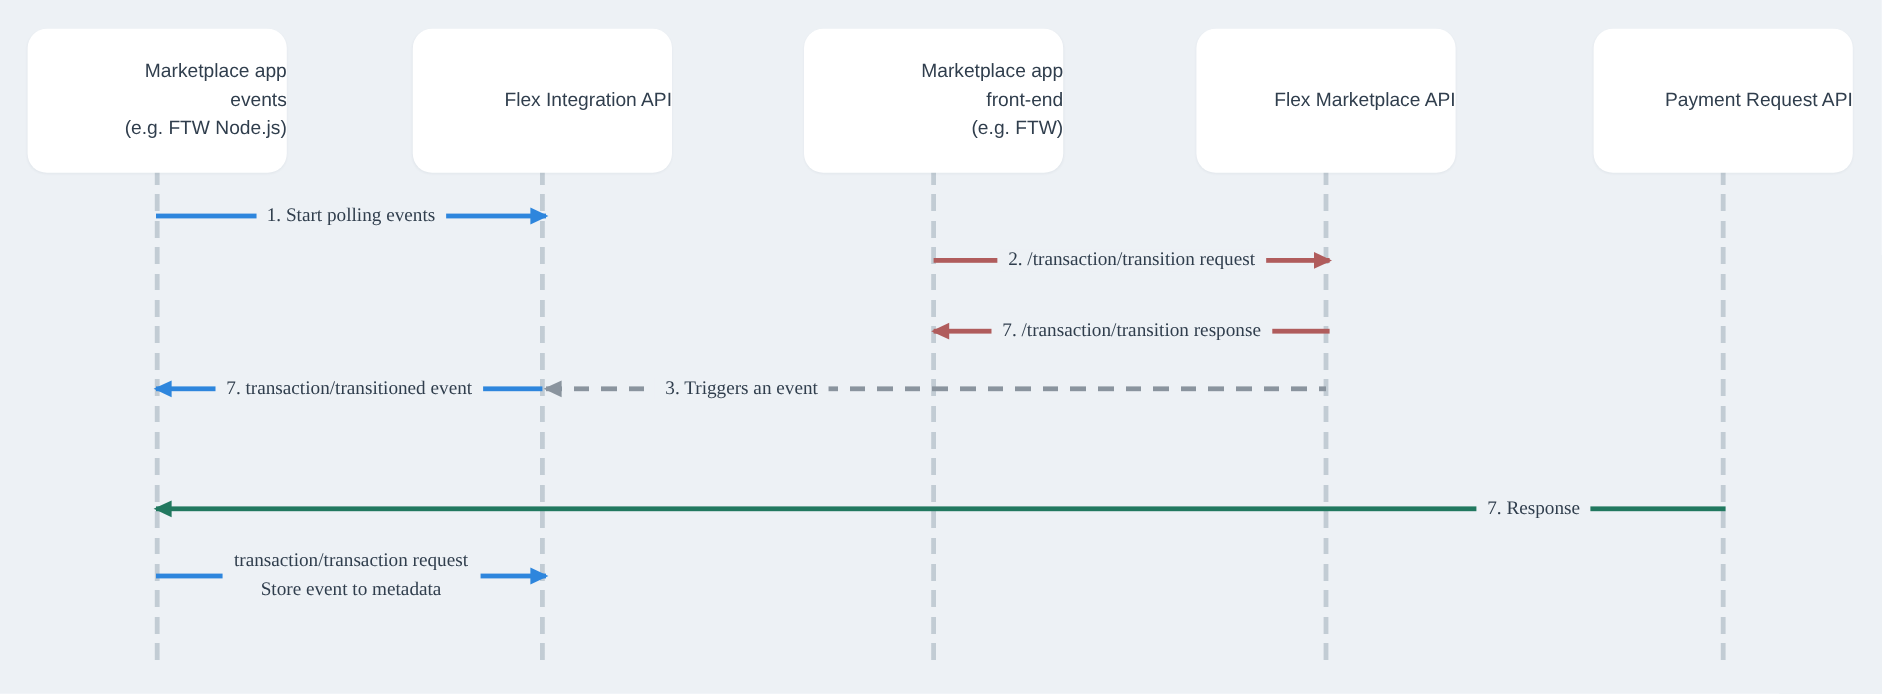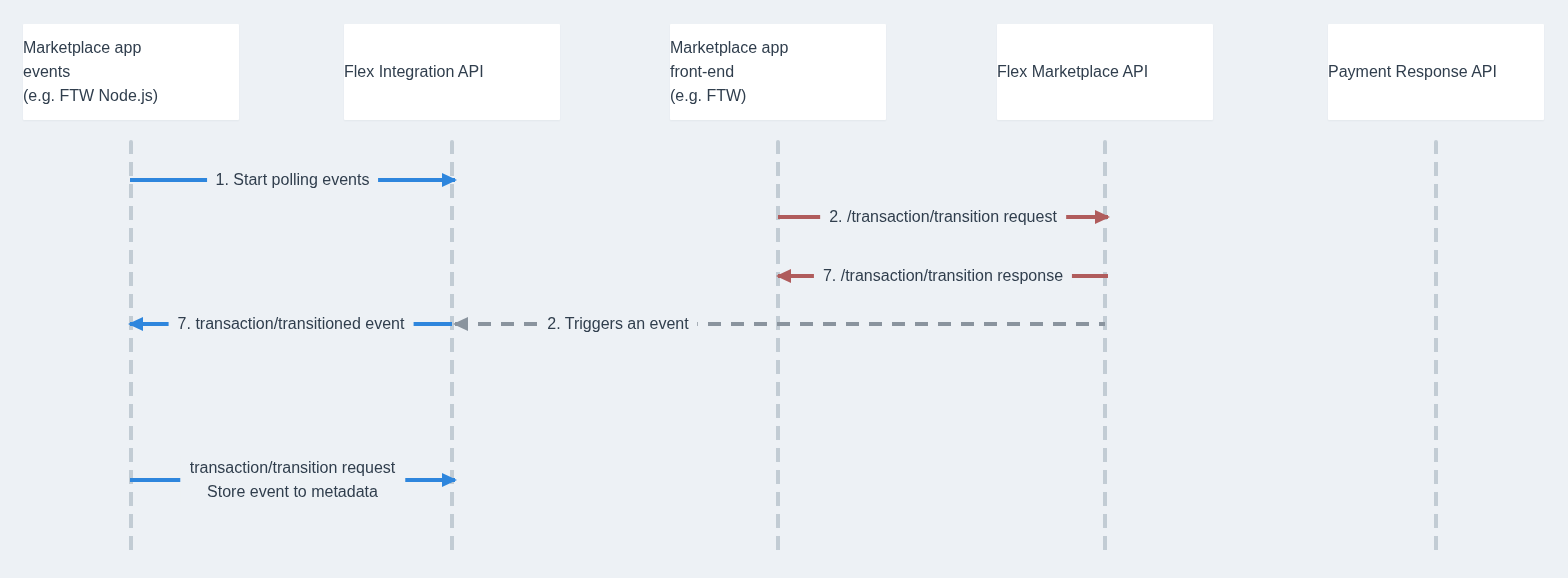--- a/index.html
+++ b/index.html
@@ -14,38 +14,38 @@
   .c-red{--c:#b05c5c}
   .c-green{--c:#21785f}
   .c-gray{--c:#8a949e}
 
   .lifeline{
     position:absolute;top:140px;height:412px;width:4px;border-radius:2px;
     background:repeating-linear-gradient(180deg,var(--lifeline) 0 14px,transparent 14px 22px);
   }
 
   .participant{
-    position:absolute;top:24px;width:216px;height:96px;background:#ffffff;
-    border-radius:1px;display:flex;flex-direction:column;align-items:flex-start;
+    position:absolute;top:24px;width:216px;height:120px;background:#ffffff;
+    border-radius:16px;display:flex;flex-direction:column;align-items:flex-end;
     justify-content:center;text-align:center;font-size:16px;line-height:24px;
     box-shadow:0 1px 2px rgba(48,62,77,.05);
   }
 
   .msg{position:absolute;height:22px;font-size:16px;}
   .msg .line{position:absolute;left:0;right:0;top:9px;height:4px;background:var(--c);}
   .msg.dashed .line{
     background:repeating-linear-gradient(90deg,var(--c) 0 13px,transparent 13px 23px);
   }
   .head{position:absolute;top:4px;width:0;height:0;
     border-top:7px solid transparent;border-bottom:7px solid transparent;}
   .head.right{right:-2px;border-left:15px solid var(--c);}
   .head.left{left:-2px;border-right:15px solid var(--c);}
   .label{
     position:absolute;left:50%;top:11px;transform:translate(-50%,-50%);
-    background:var(--bg);padding:0 9px;white-space:nowrap;color:var(--text);
+    background:var(--bg);padding:0 9px;white-space:nowrap;color:var(--text);font-family:Liberation Serif, serif;
   }
   .label.multi{text-align:center;line-height:24px;padding:0 10px;}
 </style>
 </head>
 <body>
 
 <div class="canvas">
 
   <div class="lifeline" style="left:129px"></div>
   <div class="lifeline" style="left:450px"></div>
@@ -67,36 +67,41 @@
 
   <div class="msg c-red" style="top:265px;left:778px;width:330px">
     <div class="line"></div>
     <div class="head left"></div>
     <div class="label">7. /transaction/transition response</div>
   </div>
 
   <div class="msg c-gray dashed" style="top:313px;left:455px;width:650px">
     <div class="line"></div>
     <div class="head left"></div>
-    <div class="label" style="left:163px">2. Triggers an event</div>
+    <div class="label" style="left:163px">3. Triggers an event</div>
   </div>
 
   <div class="msg c-blue" style="top:313px;left:130px;width:322px">
     <div class="line"></div>
     <div class="head left"></div>
     <div class="label">7. transaction/transitioned event</div>
   </div>
 
 
+  <div class="msg c-green" style="top:413px;left:130px;width:1308px">
+    <div class="line"></div>
+    <div class="head left"></div>
+    <div class="label" style="left:1148px">7. Response</div>
+  </div>
 
   <div class="msg c-blue" style="top:469px;left:130px;width:325px">
     <div class="line"></div>
     <div class="head right"></div>
     <div class="label multi">
-      <div>transaction/transition request</div>
+      <div>transaction/transaction request</div>
       <div>Store event to metadata</div>
     </div>
   </div>
 
   <div class="participant" style="left:23px">
     <span>Marketplace app</span>
     <span>events</span>
     <span>(e.g. FTW Node.js)</span>
   </div>
   <div class="participant" style="left:344px">
@@ -104,16 +109,16 @@
   </div>
   <div class="participant" style="left:670px">
     <span>Marketplace app</span>
     <span>front-end</span>
     <span>(e.g. FTW)</span>
   </div>
   <div class="participant" style="left:997px">
     <span>Flex Marketplace API</span>
   </div>
   <div class="participant" style="left:1328px">
-    <span>Payment Response API</span>
+    <span>Payment Request API</span>
   </div>
 
 </div>
 
 </body></html>

